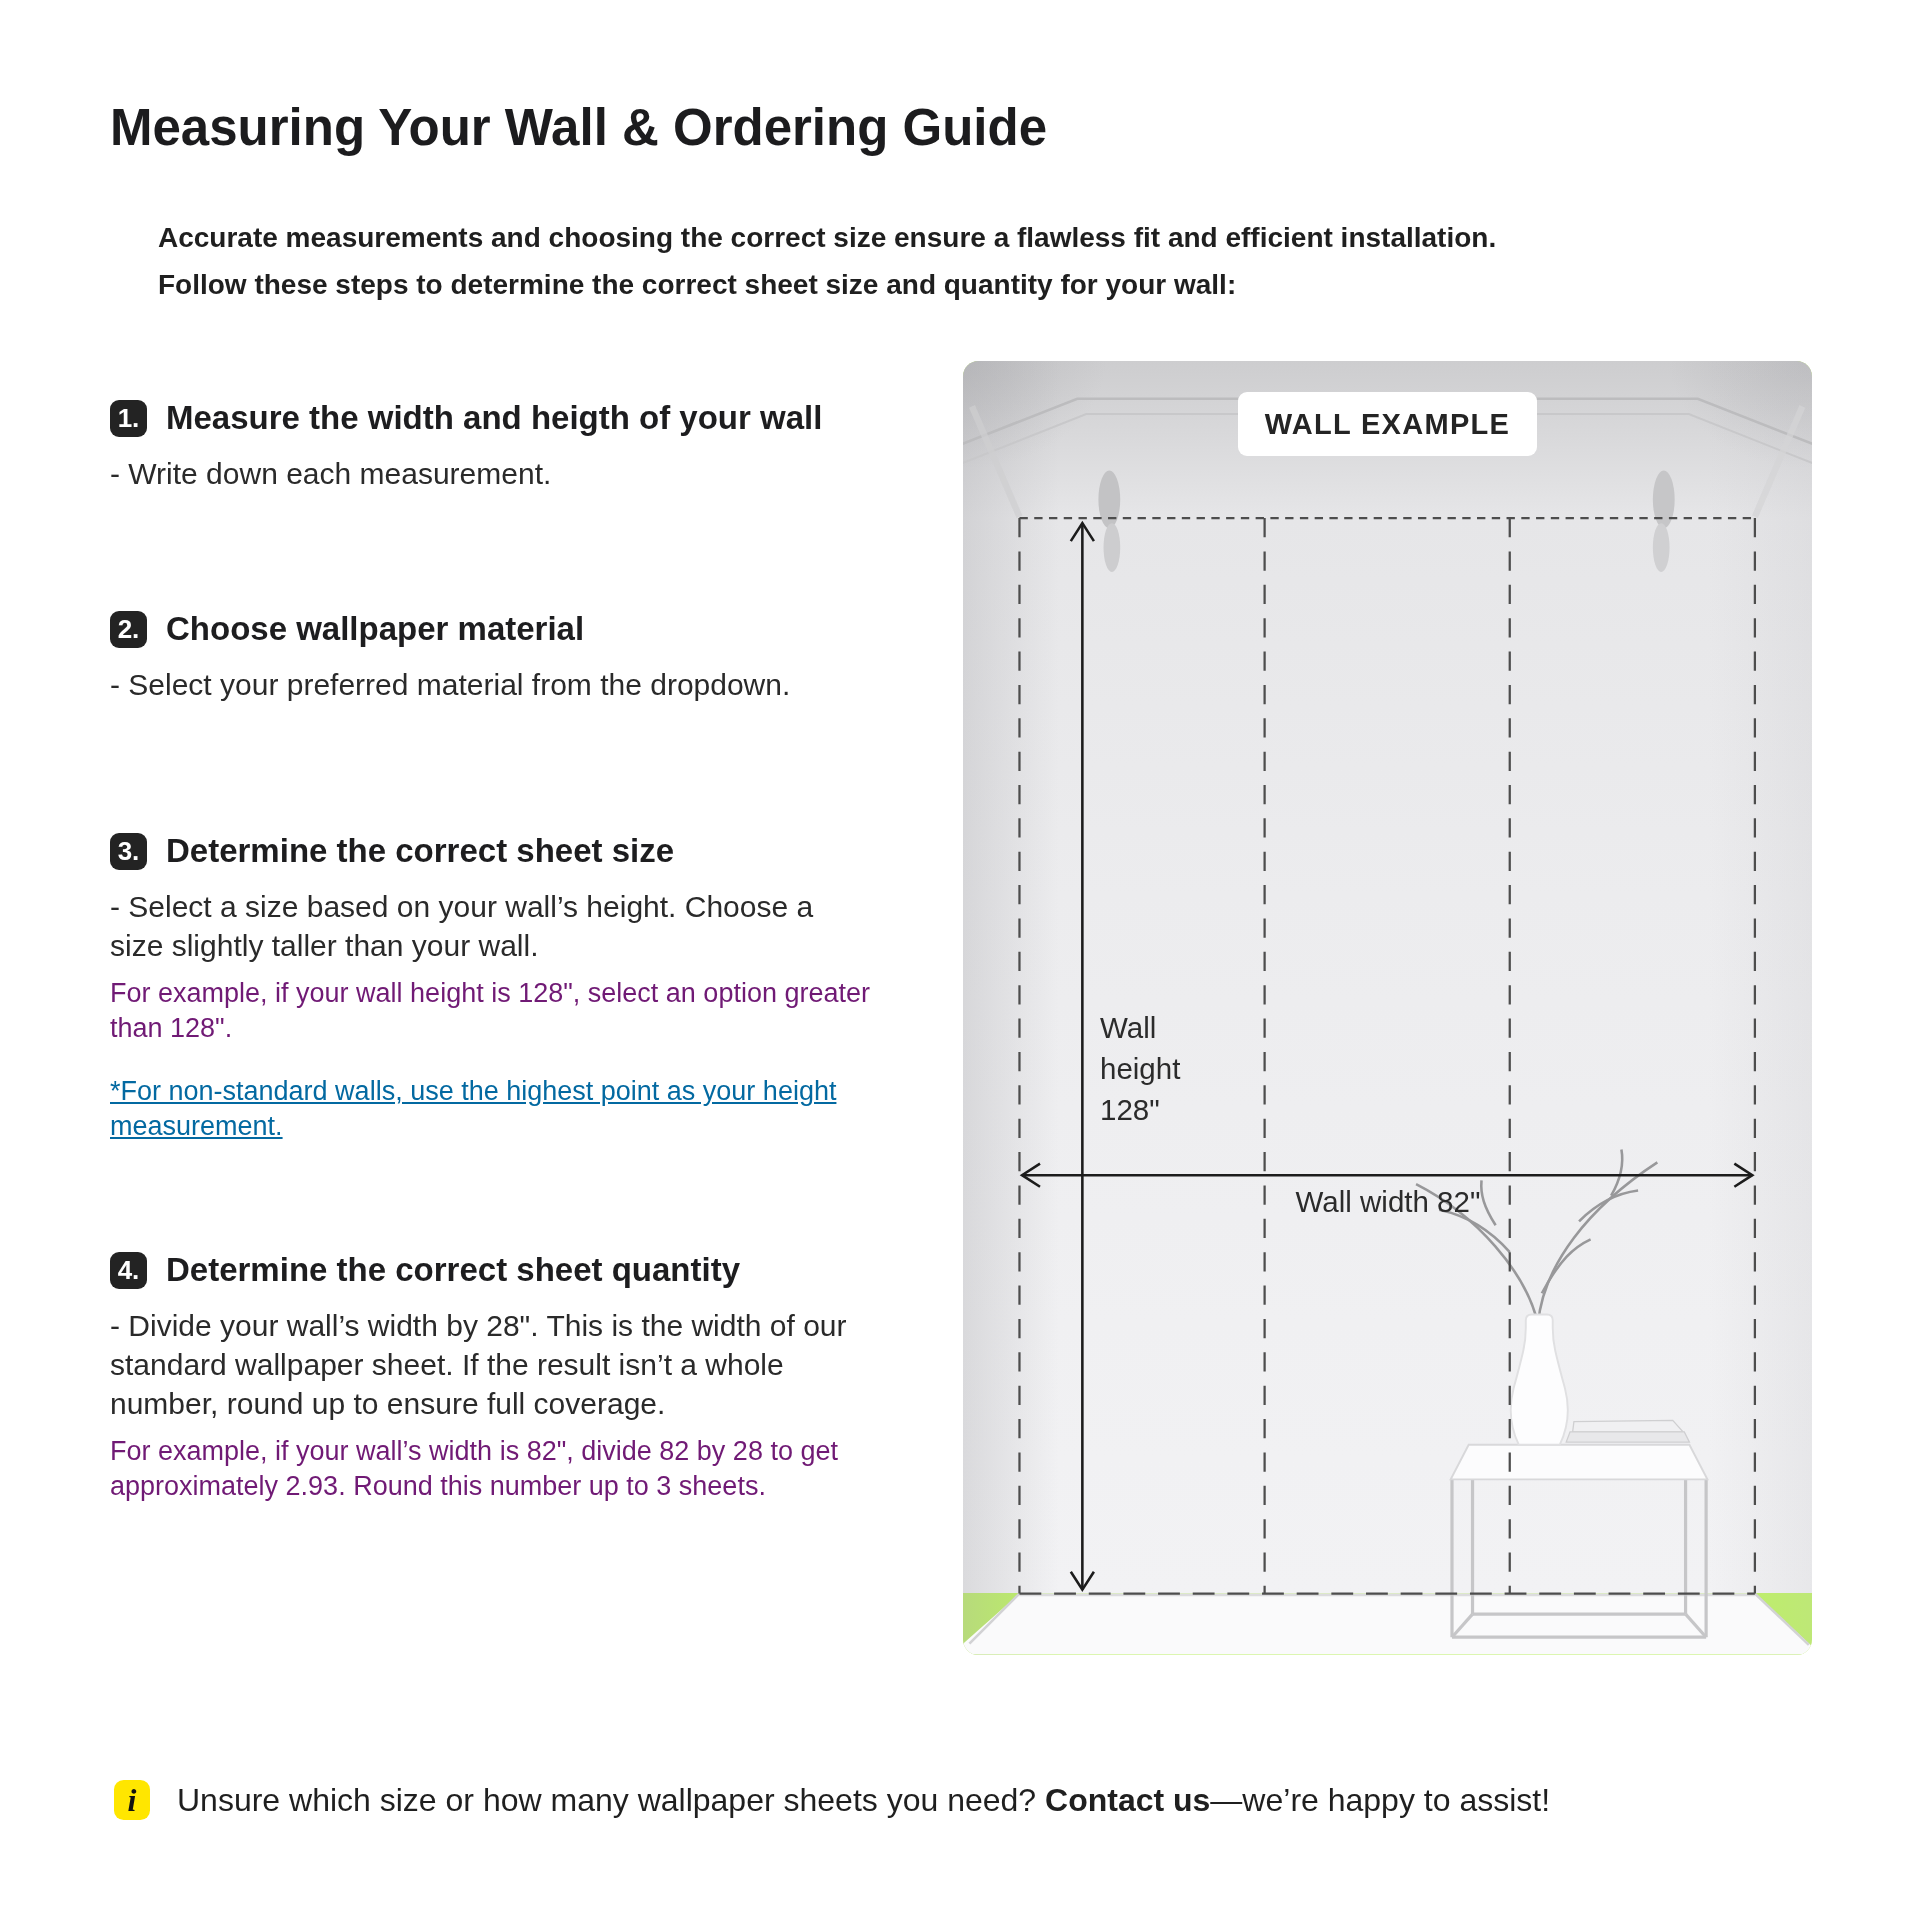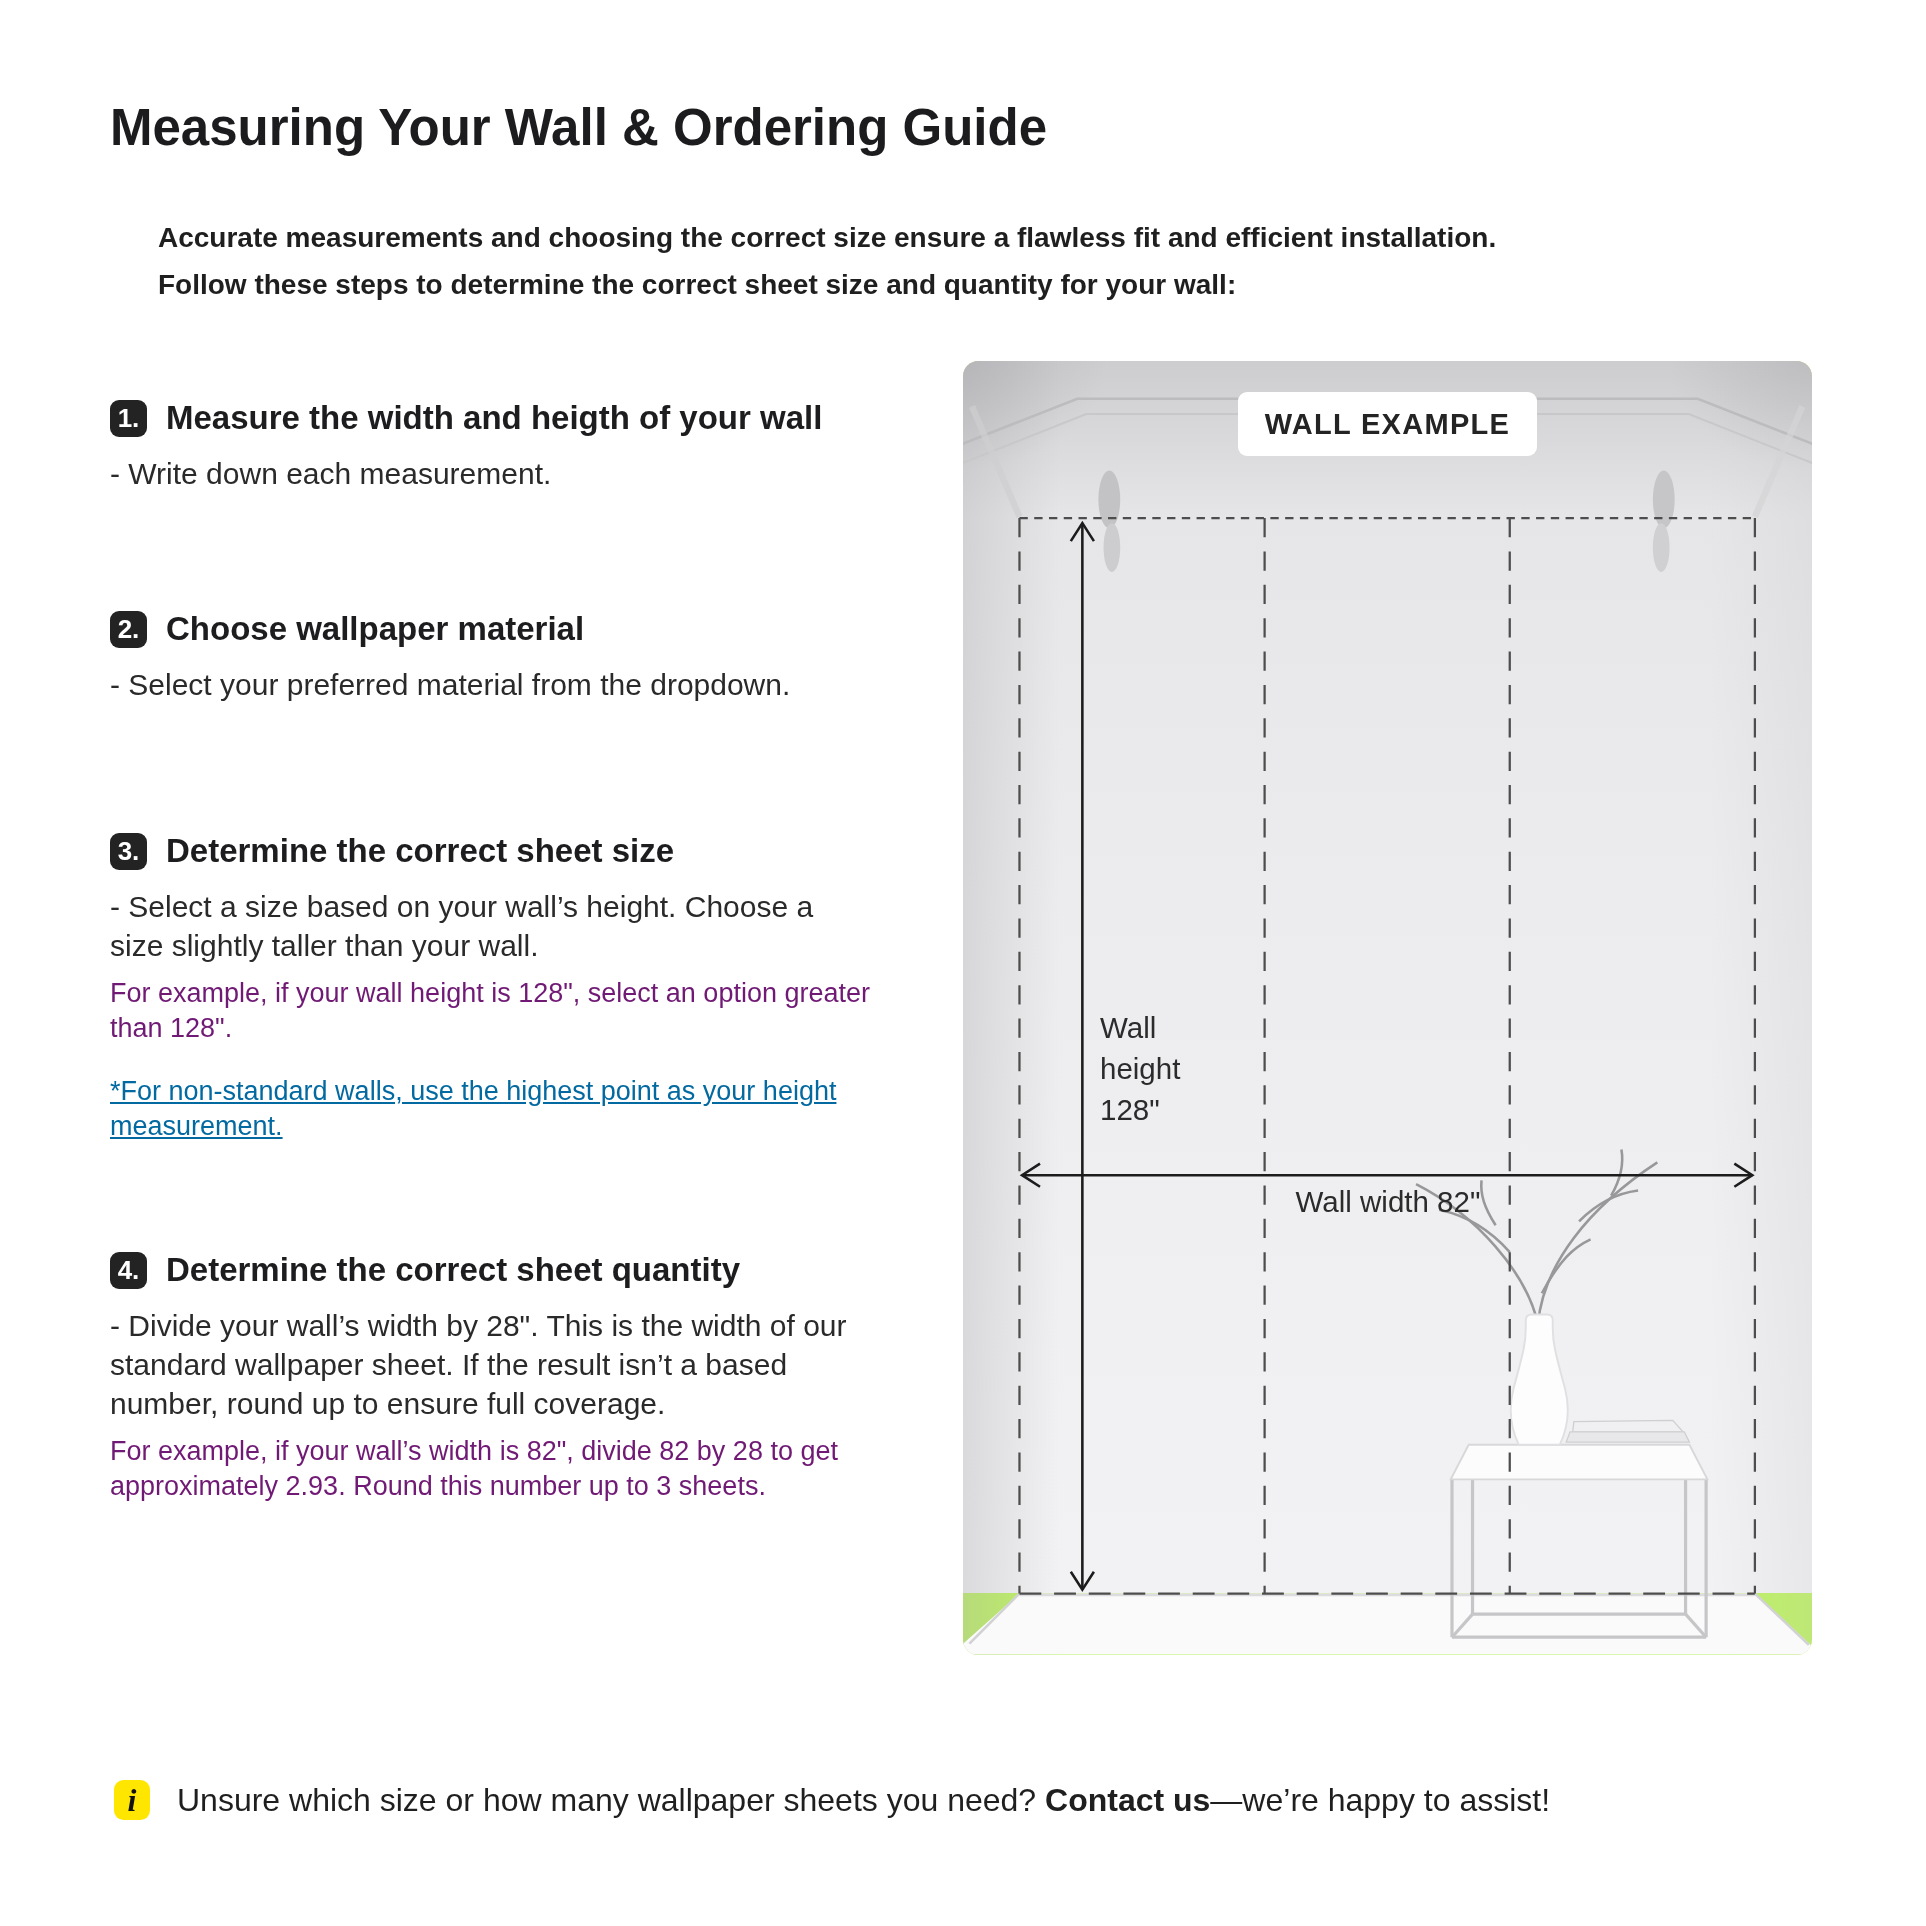--- a/index.html
+++ b/index.html
@@ -134,21 +134,21 @@
       </div>
   </section>
 
   <section class="step" id="step-4">
     <div class="step-header">
       <span class="badge">4.</span>
       <h2 class="step-heading">Determine the correct sheet quantity</h2>
     </div>
     <div class="step-body">
         <div>- Divide your wall’s width by 28". This is the width of our</div>
-        <div>standard wallpaper sheet. If the result isn’t a based</div>
+        <div>standard wallpaper sheet. If the result isn’t a whole</div>
         <div>number, round up to ensure full coverage.</div>
       </div>
     <div class="step-example">
         <div>For example, if your wall’s width is 82", divide 82 by 28 to get</div>
         <div>approximately 2.93. Round this number up to 3 sheets.</div>
       </div>
   </section>
 
   <div class="photo">
     <div class="ceiling"></div>

